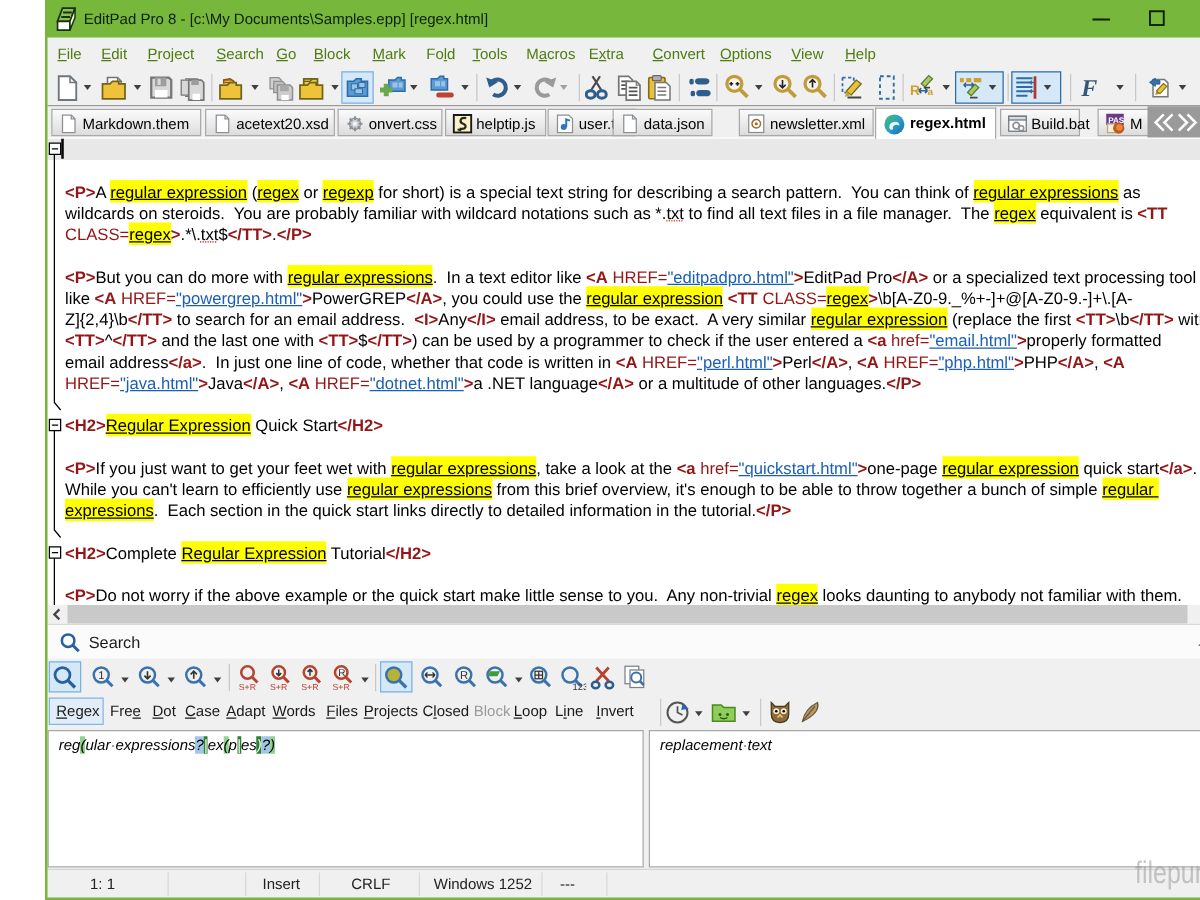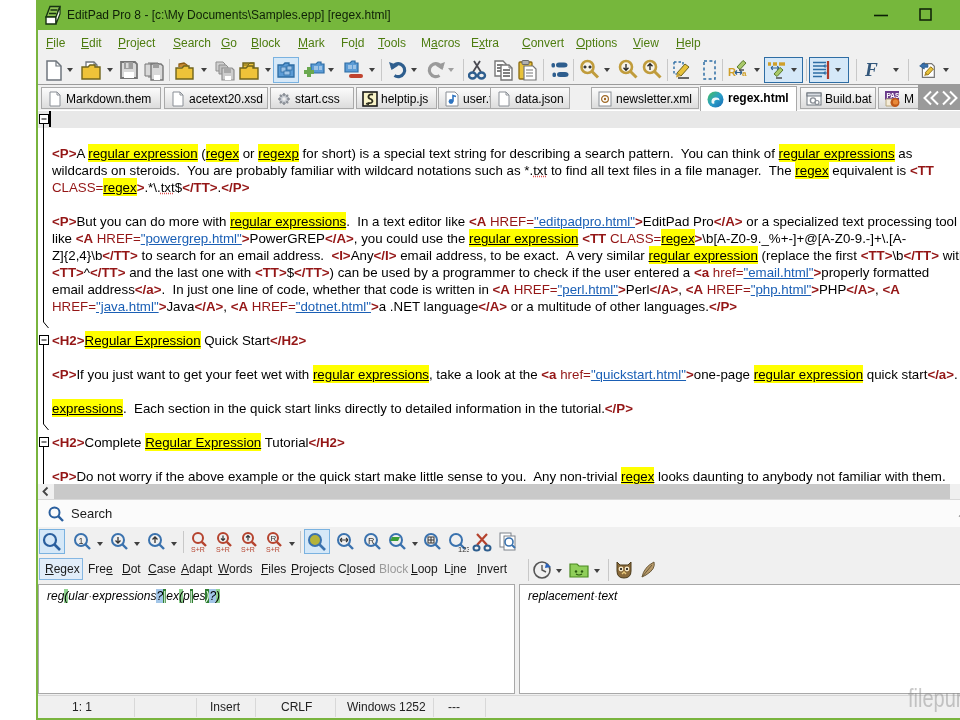--- a/index.html
+++ b/index.html
@@ -292,21 +292,21 @@
           <path d="M10 1 L10 4 L13 4" fill="none" stroke="#8a8f96"></path>
         </svg>
       <span class="lbl">acetext20.xsd</span>
     </div>
     <div class="tab" style="left:232px;width:84px">
       <svg class="abs" style="left:5px;top:3px" width="16" height="16" viewBox="0 0 16 16">
           <circle cx="8" cy="8" r="4.5" fill="#c8ccd2" stroke="#8a8f96"></circle>
           <circle cx="8" cy="8" r="1.8" fill="#f0f0f0"></circle>
           <path d="M8 2 v3 M8 11 v3 M2 8 h3 M11 8 h3 M3.8 3.8 l2 2 M10.2 10.2 l2 2 M12.2 3.8 l-2 2 M5.8 10.2 l-2 2" stroke="#8a8f96" stroke-width="1.6"></path>
         </svg>
-      <span class="lbl">start.css</span>
+      <span class="lbl">onvert.css</span>
     </div>
     <div class="tab" style="left:318px;width:81px">
       <svg class="abs" style="left:5px;top:3px" width="16" height="16" viewBox="0 0 16 16">
           <rect x="1" y="1" width="14" height="14" fill="#f8f3c8" stroke="#1a1a1a" stroke-width="1.6"></rect>
           <path d="M11 3.5 C5.5 2.5 5.5 7 8.5 8 C11.5 9 11.5 13 5.5 12" fill="none" stroke="#2a2a1a" stroke-width="1.8"></path>
           <path d="M4 12.5 L7 13.5" stroke="#2a2a1a" stroke-width="1.4"></path>
         </svg>
       <span class="lbl">helptip.js</span>
     </div>
     <div class="tab" style="left:400px;width:71px">
@@ -339,21 +339,21 @@
               <stop offset="0" stop-color="#45c05a"></stop>
               <stop offset="0.5" stop-color="#2aa0c8"></stop>
               <stop offset="1" stop-color="#1668b4"></stop>
             </linearGradient>
           </defs>
           <circle cx="8.5" cy="8.5" r="8" fill="url(#eg)"></circle>
           <path d="M4.5 11.5 Q4 7 8 6.5 Q12.5 6 12.5 9.5 Q11 8.5 9 9 Q6.5 9.8 7.5 12.2 Q5.5 13.5 4.5 11.5 Z" fill="#fff" opacity="0.92"></path>
         </svg>
       <span class="lbl" style="left:27px">regex.html</span>
     </div>
-    <div class="tab" style="left:762px;width:76px">
+    <div class="tab" style="left:762px;width:64px">
       <svg class="abs" style="left:5px;top:3px" width="16" height="16" viewBox="0 0 16 16">
           <rect x="1" y="2" width="14" height="12" fill="#fff" stroke="#6f767e"></rect>
           <rect x="1" y="2" width="14" height="3" fill="#d8dce2" stroke="#6f767e"></rect>
           <circle cx="7" cy="9.5" r="2.6" fill="none" stroke="#8a8f96" stroke-width="1.4"></circle>
           <circle cx="11" cy="11.5" r="2" fill="none" stroke="#8a8f96" stroke-width="1.2"></circle>
         </svg>
       <span class="lbl">Build.bat</span>
     </div>
     <div class="tab" style="left:840px;width:60px">
       <svg class="abs" style="left:4px;top:2px" width="18" height="18" viewBox="0 0 18 18">
@@ -393,20 +393,21 @@
     <div class="ln" style="top:52px">wildcards on steroids.  You are probably familiar with wildcard notations such as *.<span class="sp">txt</span> to find all text files in a file manager.  The <span class="hl">regex</span> equivalent is <span class="t">&lt;TT</span></div>
     <div class="ln" style="top:69px"><span class="at">CLASS=</span><span class="hl">regex</span><span class="t">&gt;</span>.*\.<span class="sp">txt</span>$<span class="t">&lt;/TT&gt;</span>.<span class="t">&lt;/P&gt;</span></div>
     <div class="ln" style="top:103px"><span class="t">&lt;P&gt;</span>But you can do more with <span class="hl">regular expressions</span>.  In a text editor like <span class="t">&lt;A</span> <span class="at">HREF=</span><span class="lk">"editpadpro.html"</span><span class="t">&gt;</span>EditPad Pro<span class="t">&lt;/A&gt;</span> or a specialized text processing tool</div>
     <div class="ln" style="top:120px">like <span class="t">&lt;A</span> <span class="at">HREF=</span><span class="lk">"powergrep.html"</span><span class="t">&gt;</span>PowerGREP<span class="t">&lt;/A&gt;</span>, you could use the <span class="hl">regular expression</span> <span class="t">&lt;TT</span> <span class="at">CLASS=</span><span class="hl">regex</span><span class="t">&gt;</span>\b[A-Z0-9._%+-]+@[A-Z0-9.-]+\.[A-</div>
     <div class="ln" style="top:137px">Z]{2,4}\b<span class="t">&lt;/TT&gt;</span> to search for an email address.  <span class="t">&lt;I&gt;</span>Any<span class="t">&lt;/I&gt;</span> email address, to be exact.  A very similar <span class="hl">regular expression</span> (replace the first <span class="t">&lt;TT&gt;</span>\b<span class="t">&lt;/TT&gt;</span> with</div>
     <div class="ln" style="top:154px"><span class="t">&lt;TT&gt;</span>^<span class="t">&lt;/TT&gt;</span> and the last one with <span class="t">&lt;TT&gt;</span>$<span class="t">&lt;/TT&gt;</span>) can be used by a programmer to check if the user entered a <span class="t">&lt;a</span> <span class="at">href=</span><span class="lk">"email.html"</span><span class="t">&gt;</span>properly formatted</div>
     <div class="ln" style="top:171px">email address<span class="t">&lt;/a&gt;</span>.  In just one line of code, whether that code is written in <span class="t">&lt;A</span> <span class="at">HREF=</span><span class="lk">"perl.html"</span><span class="t">&gt;</span>Perl<span class="t">&lt;/A&gt;</span>, <span class="t">&lt;A</span> <span class="at">HREF=</span><span class="lk">"php.html"</span><span class="t">&gt;</span>PHP<span class="t">&lt;/A&gt;</span>, <span class="t">&lt;A</span></div>
     <div class="ln" style="top:188px"><span class="at">HREF=</span><span class="lk">"java.html"</span><span class="t">&gt;</span>Java<span class="t">&lt;/A&gt;</span>, <span class="t">&lt;A</span> <span class="at">HREF=</span><span class="lk">"dotnet.html"</span><span class="t">&gt;</span>a .NET language<span class="t">&lt;/A&gt;</span> or a multitude of other languages.<span class="t">&lt;/P&gt;</span></div>
     <div class="ln" style="top:222px"><span class="t">&lt;H2&gt;</span><span class="hl">Regular Expression</span> Quick Start<span class="t">&lt;/H2&gt;</span></div>
     <div class="ln" style="top:256px"><span class="t">&lt;P&gt;</span>If you just want to get your feet wet with <span class="hl">regular expressions</span>, take a look at the <span class="t">&lt;a</span> <span class="at">href=</span><span class="lk">"quickstart.html"</span><span class="t">&gt;</span>one-page <span class="hl">regular expression</span> quick start<span class="t">&lt;/a&gt;</span>.</div>
+    <div class="ln" style="top:273px">While you can't learn to efficiently use <span class="hl">regular expressions</span> from this brief overview, it's enough to be able to throw together a bunch of simple <span class="hl">regular </span></div>
     <div class="ln" style="top:290px"><span class="hl">expressions</span>.  Each section in the quick start links directly to detailed information in the tutorial.<span class="t">&lt;/P&gt;</span></div>
     <div class="ln" style="top:324px"><span class="t">&lt;H2&gt;</span>Complete <span class="hl">Regular Expression</span> Tutorial<span class="t">&lt;/H2&gt;</span></div>
     <div class="ln" style="top:358px"><span class="t">&lt;P&gt;</span>Do not worry if the above example or the quick start make little sense to you.  Any non-trivial <span class="hl">regex</span> looks daunting to anybody not familiar with them.</div>
     <div id="vscroll">
       <svg class="abs" style="left:0;top:0" width="17" height="17" viewBox="0 0 17 17">
           <path d="M4.5 10 L8.5 6 L12.5 10" fill="none" stroke="#555" stroke-width="1.6"></path>
         </svg>
       <div class="abs" style="left:0;top:18px;width:17px;height:142px;background:#cdcdcd"></div>
       <svg class="abs" style="left:0;top:357px" width="17" height="17" viewBox="0 0 17 17">
           <path d="M4.5 7 L8.5 11 L12.5 7" fill="none" stroke="#555" stroke-width="1.6"></path>

